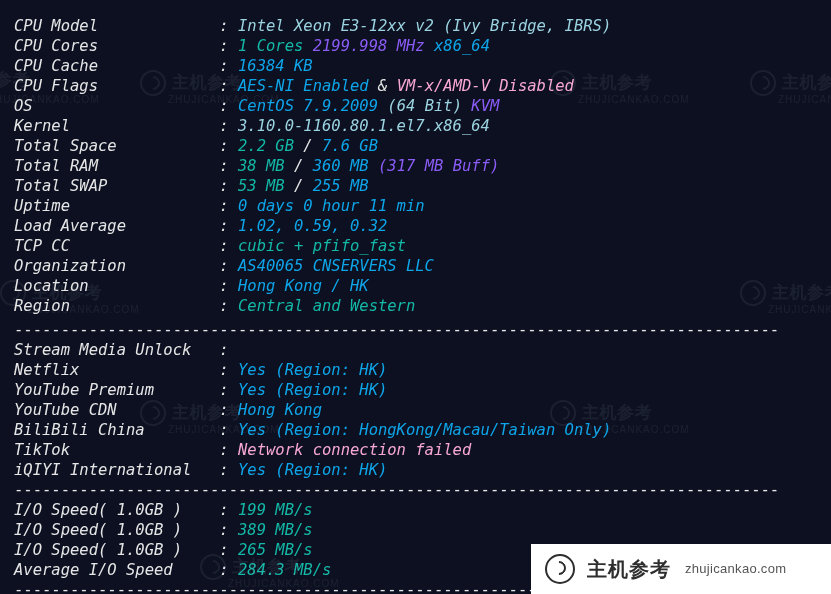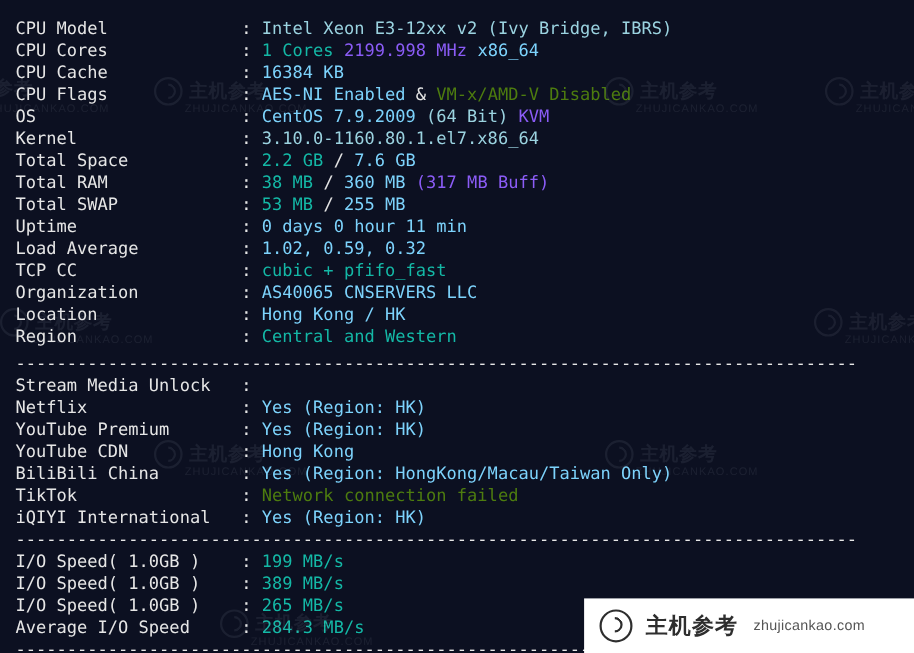--- a/index.html
+++ b/index.html
@@ -14,28 +14,28 @@
     line-height: 20px;
     color: #e6e6e6;
     position: relative;
   }
   .terminal {
     position: absolute;
     inset: 0;
     padding: 16px 14px 0 14px;
     white-space: pre;
   }
-  .row { display: block; height: 20px; }
+  .row { display: block; height: 20px; font-style: italic; }
   .lbl { color: #e6e6e6; }
   .colon { color: #e6e6e6; }
   .v-white  { color: #e6e6e6; }
   .v-cyan   { color: #9bd3e0; }
-  .v-green  { color: #7dd3fc; text-align: right; }
+  .v-green  { color: #0ea5e9; text-align: right; }
   .v-blue   { color: #8b5cf6; }
-  .v-red    { color: #4d7c0f; }
+  .v-red    { color: #f9a8d4; }
   .v-orange { color: #14b8a6; }
   .sep      { color: #e6e6e6; display:block; height:20px; overflow:hidden; }
 
   
   .wm-layer {
     position: absolute; inset: 0;
     pointer-events: none;
     background: none;
     opacity: 0.08;
   }

